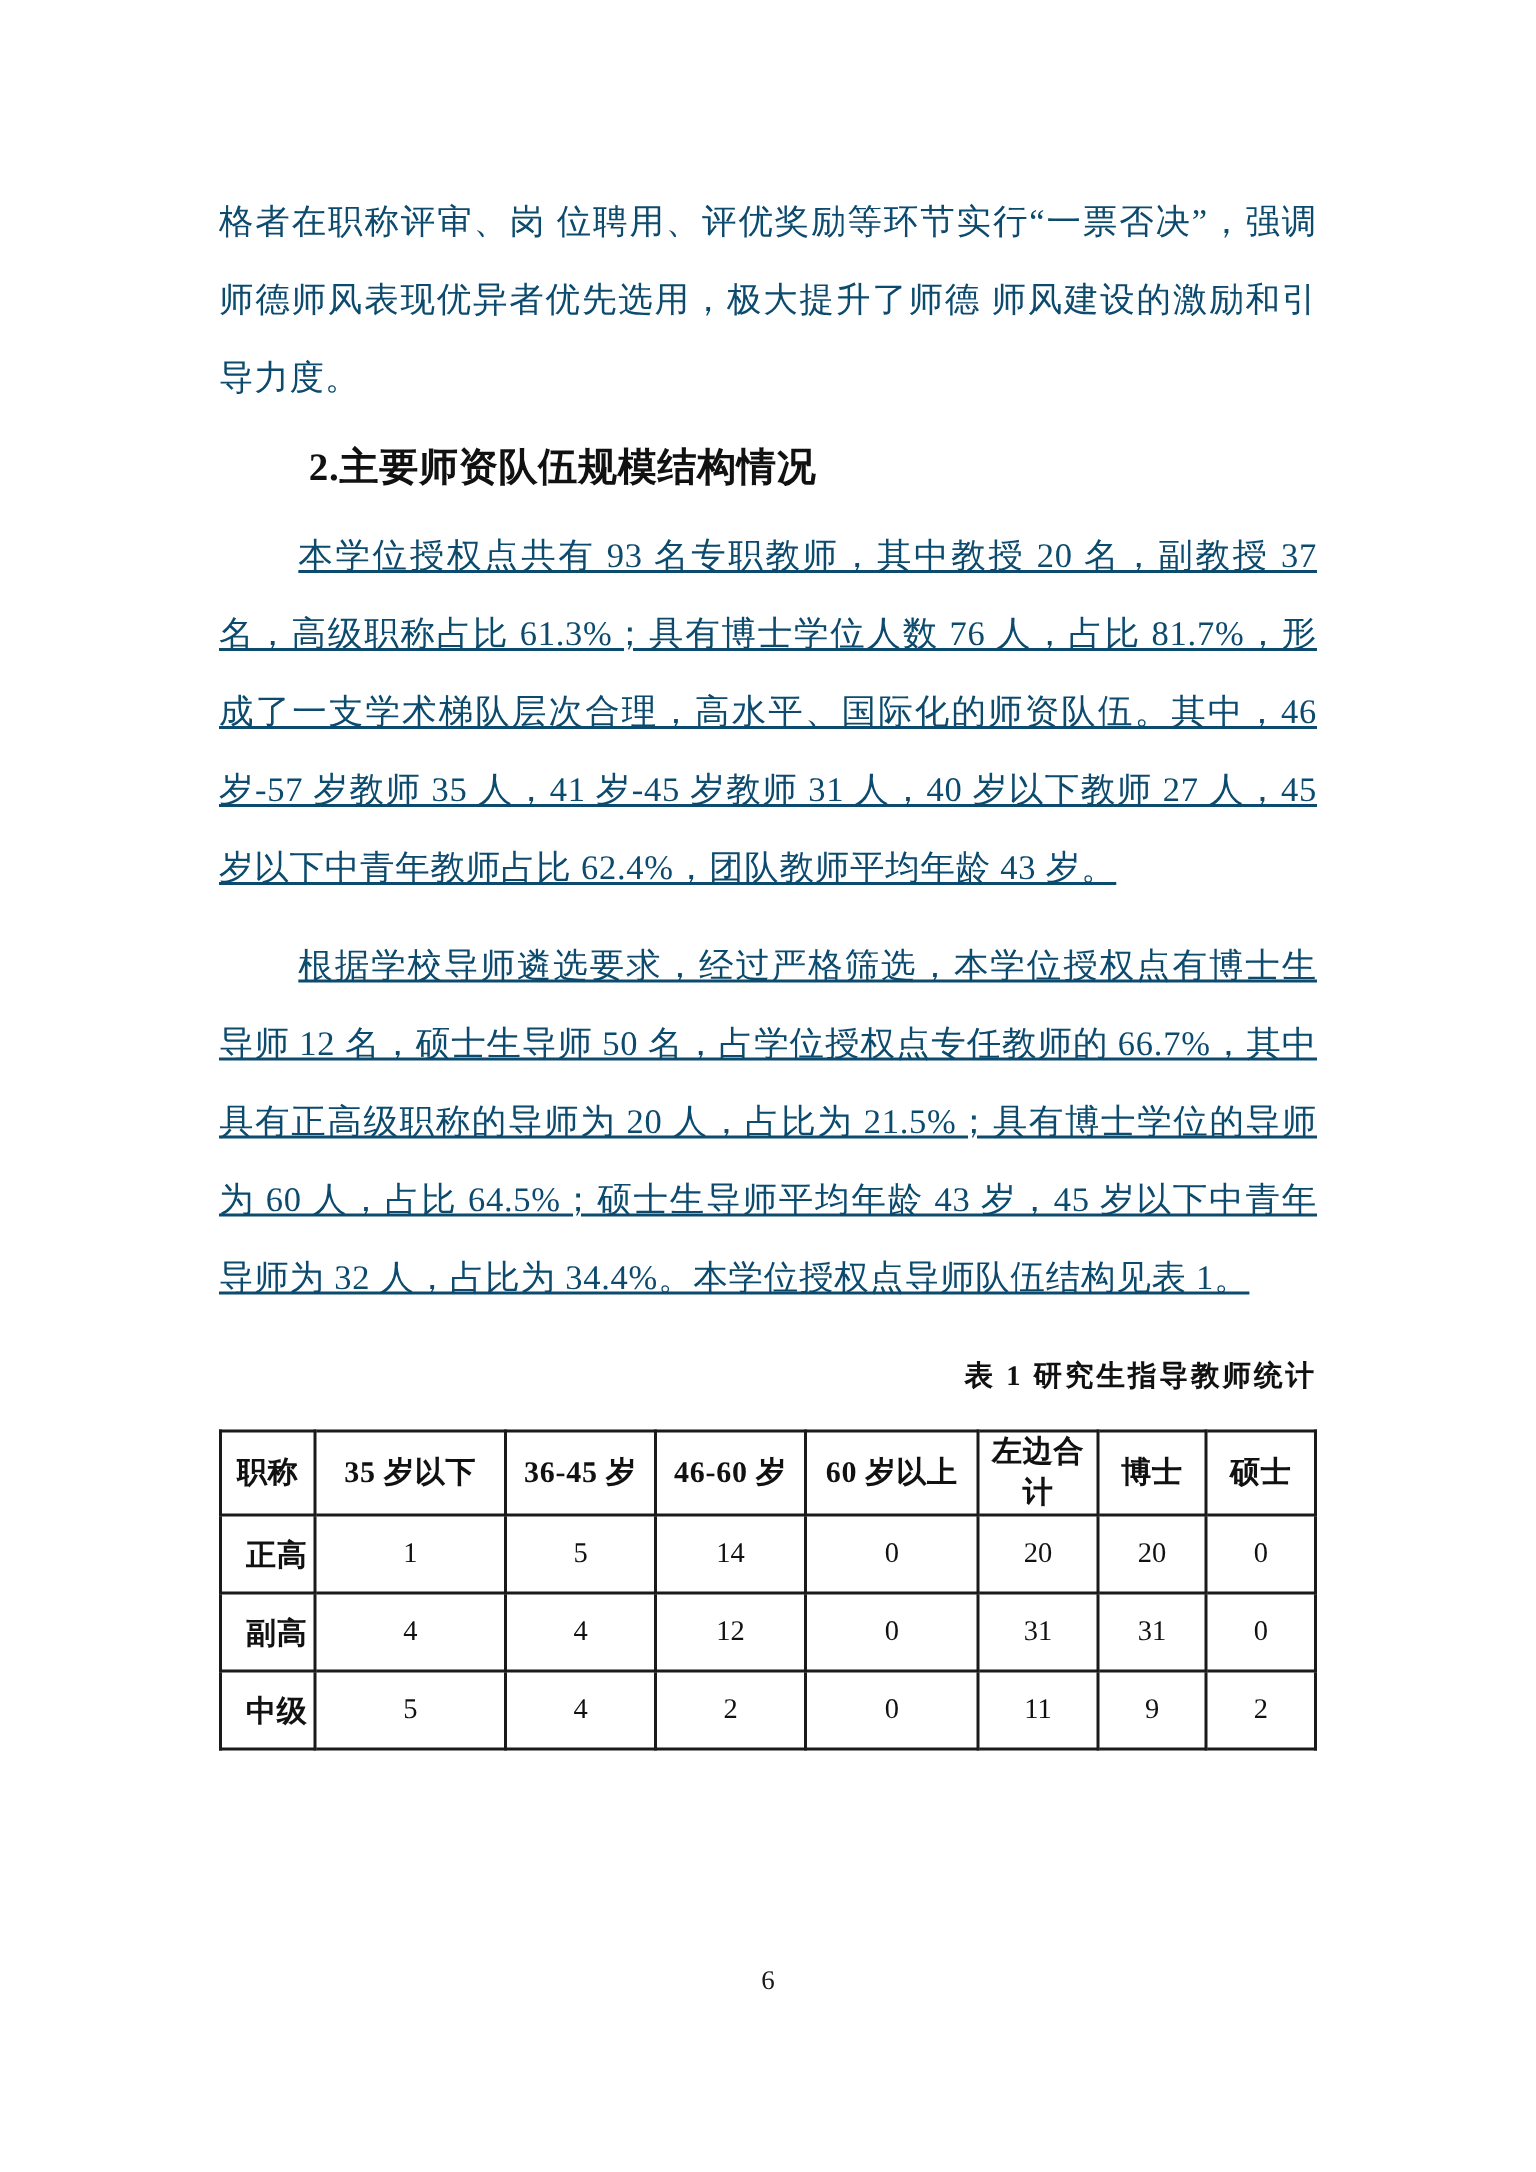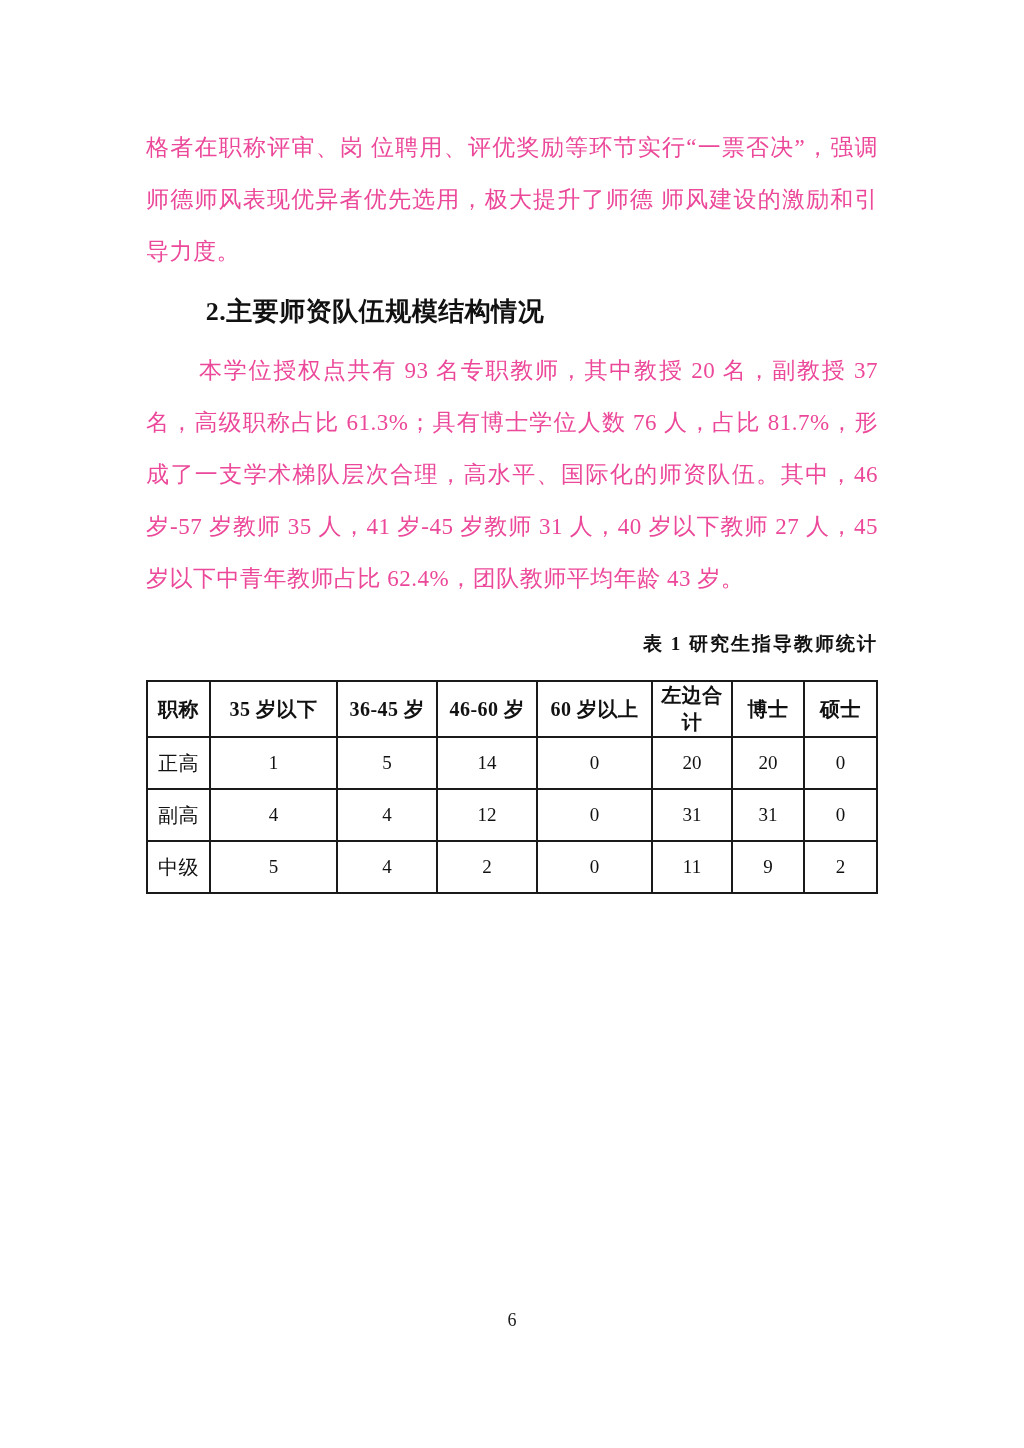--- a/index.html
+++ b/index.html
@@ -21,24 +21,25 @@
     left: 146px;
     top: 122px;
     width: 732px;
   }
   .para {
     margin: 0;
     font-size: 23px;
     line-height: 52px;
     text-align: justify;
     letter-spacing: 0.5px;
-    color: #ec4899;
+    color: #0c4a6e;
   }
   .para.indent {
     text-indent: 2.3em;
+    text-decoration: underline;
   }
   .para.spaced {
     margin-top: 13px;
   }
   .heading {
     margin: 8px 0 7px 0;
     font-size: 26px;
     font-weight: bold;
     line-height: 52px;
     text-indent: 2.3em;
@@ -74,22 +75,23 @@
     line-height: 1.35;
     letter-spacing: 0.5px;
   }
   table.stats td {
     height: 50px;
     font-size: 19px;
     font-weight: normal;
   }
   table.stats td.row-label {
     font-size: 20px;
-    font-weight: normal;
+    font-weight: bold;
     letter-spacing: 0.5px;
+    text-align: right;
   }
   .page-number {
     position: absolute;
     top: 1310px;
     left: 0;
     width: 100%;
     text-align: center;
     font-size: 18px;
     color: #1a1a1a;
   }
@@ -100,20 +102,21 @@
 <div class="page">
 
   <div class="text-block">
 
     <p class="para">格者在职称评审、岗 位聘用、评优奖励等环节实行“一票否决”，强调师德师风表现优异者优先选用，极大提升了师德 师风建设的激励和引导力度。</p>
 
     <h2 class="heading">2.主要师资队伍规模结构情况</h2>
 
     <p class="para indent">本学位授权点共有 93 名专职教师，其中教授 20 名，副教授 37 名，高级职称占比 61.3%；具有博士学位人数 76 人，占比 81.7%，形成了一支学术梯队层次合理，高水平、国际化的师资队伍。其中，46 岁-57 岁教师 35 人，41 岁-45 岁教师 31 人，40 岁以下教师 27 人，45 岁以下中青年教师占比 62.4%，团队教师平均年龄 43 岁。</p>
 
+    <p class="para indent spaced">根据学校导师遴选要求，经过严格筛选，本学位授权点有博士生导师 12 名，硕士生导师 50 名，占学位授权点专任教师的 66.7%，其中具有正高级职称的导师为 20 人，占比为 21.5%；具有博士学位的导师为 60 人，占比 64.5%；硕士生导师平均年龄 43 岁，45 岁以下中青年导师为 32 人，占比为 34.4%。本学位授权点导师队伍结构见表 1。</p>
 
     <div class="table-caption">表 1 研究生指导教师统计</div>
 
     <table class="stats">
       <colgroup>
         <col style="width:63px">
         <col style="width:127px">
         <col style="width:100px">
         <col style="width:100px">
         <col style="width:115px">

